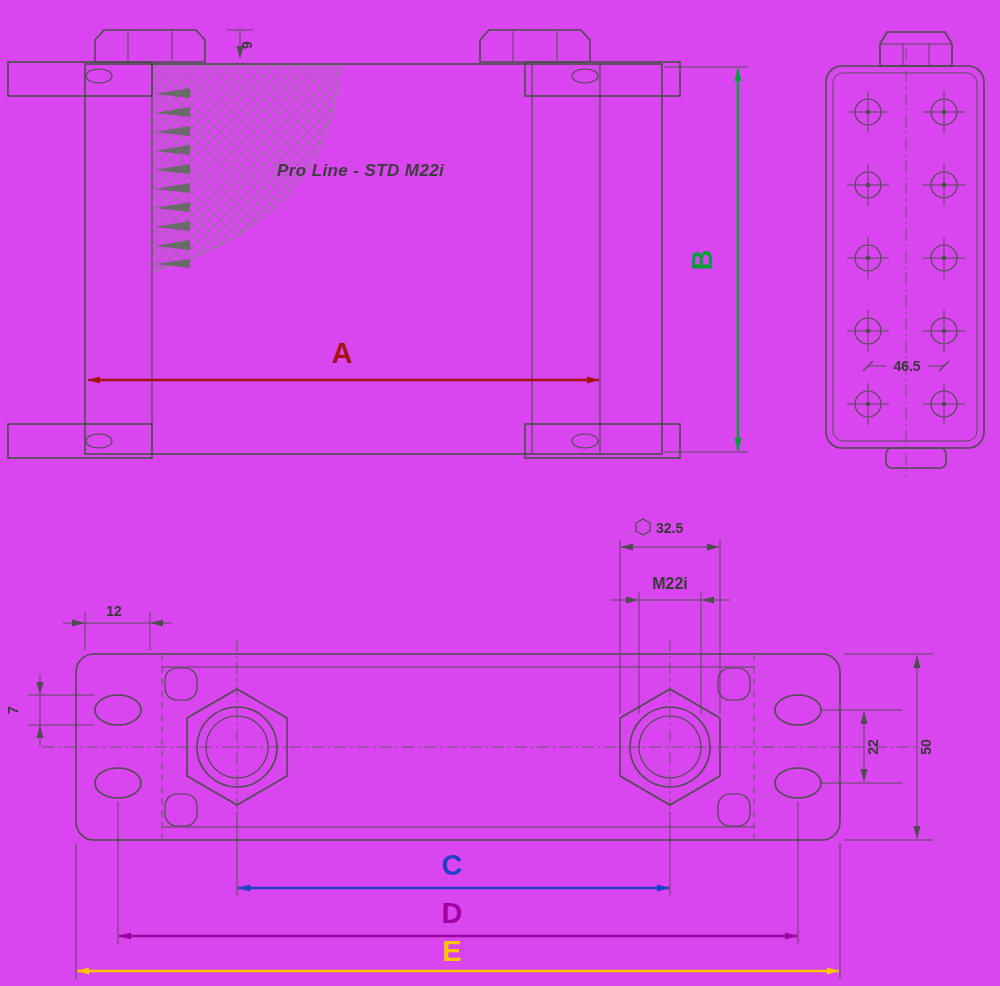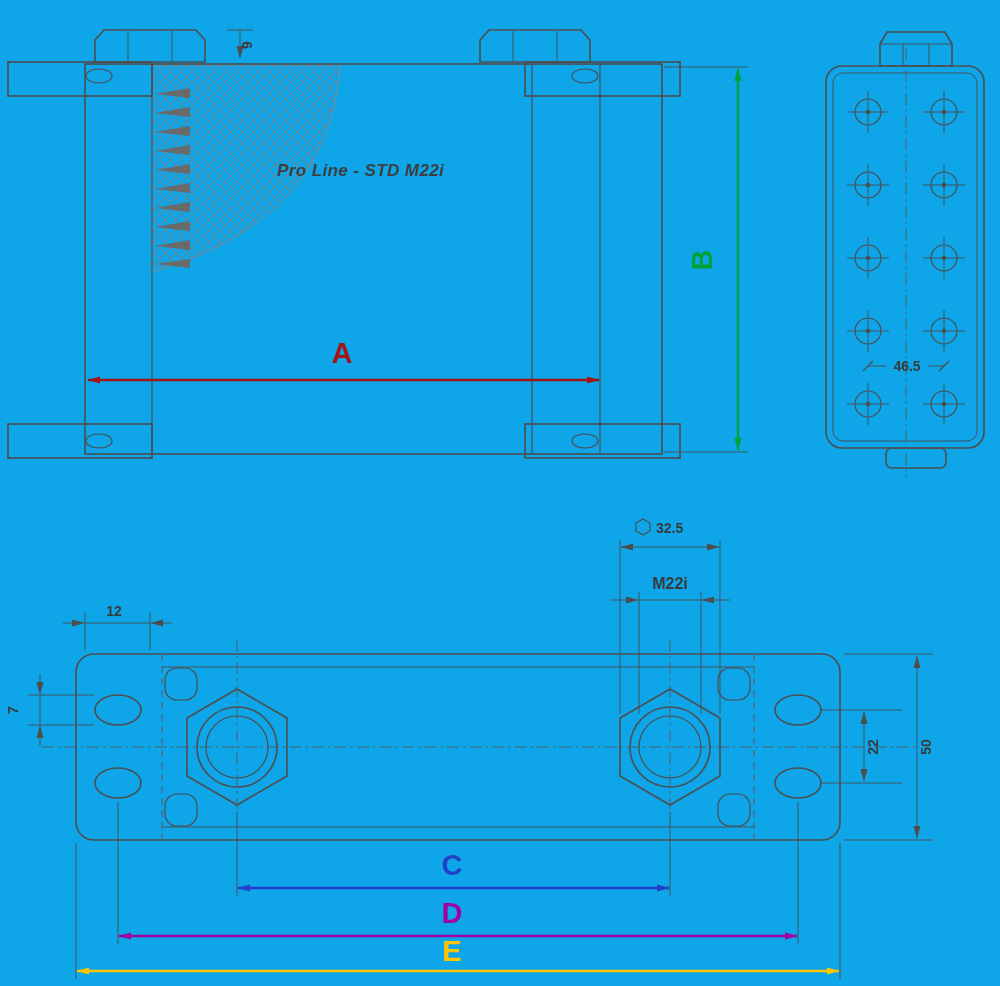--- a/index.html
+++ b/index.html
@@ -1,16 +1,16 @@
 <!DOCTYPE html>
 <html><head>
 <meta charset="utf-8">
 <style>
   html,body{margin:0;padding:0;background:#ffffff;}
-  .stage{width:1000px;height:986px;position:relative;background:#0ea5e9;}
+  .stage{width:1000px;height:986px;position:relative;background:#d946ef;}
   svg text{font-family:"Liberation Sans", sans-serif;}
   .dimnum{font-size:14px;font-weight:700;fill:#3a3a3a;}
   .dimletter{font-size:29px;font-weight:700;}
   .prodlabel{font-size:17px;font-weight:700;font-style:italic;fill:#3d3d3d;letter-spacing:.4px;}
   .thin{stroke:#4d4d4d;stroke-width:.9;fill:none;}
   .main{stroke:#4d4d4d;stroke-width:1.6;fill:none;}
   .med{stroke:#4d4d4d;stroke-width:1.2;fill:none;}
   .cl{stroke:#5a5a5a;stroke-width:.9;fill:none;stroke-dasharray:12 4 2.5 4;}
   .dash{stroke:#5a5a5a;stroke-width:1;fill:none;stroke-dasharray:7 5;}
 </style>

